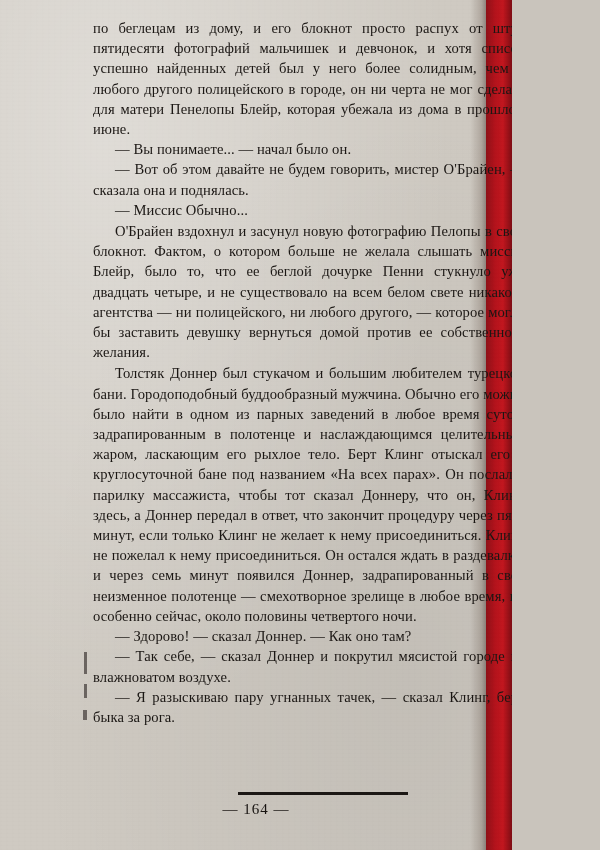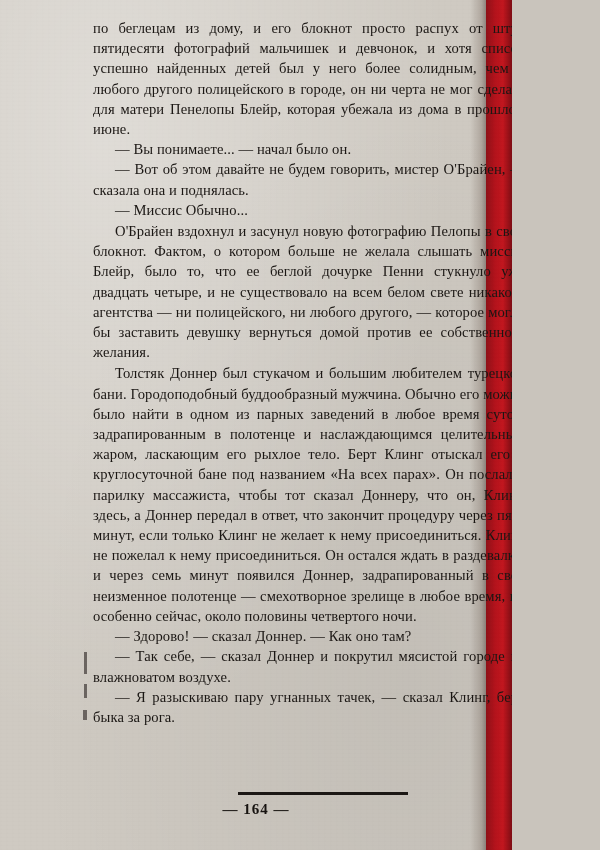--- a/index.html
+++ b/index.html
@@ -74,21 +74,21 @@
   }
   .page-number-row {
     position: absolute;
     left: 0;
     right: 0;
     top: 800px;
     text-align: center;
   }
   .page-number {
     font-size: 15px;
-    font-weight: bold;
+    font-weight: normal;
     color: #171310;
     letter-spacing: 1px;
   }
   .rule {
     position: absolute;
     left: 238px;
     top: 792px;
     width: 170px;
     height: 3px;
     background: #1c1815;

